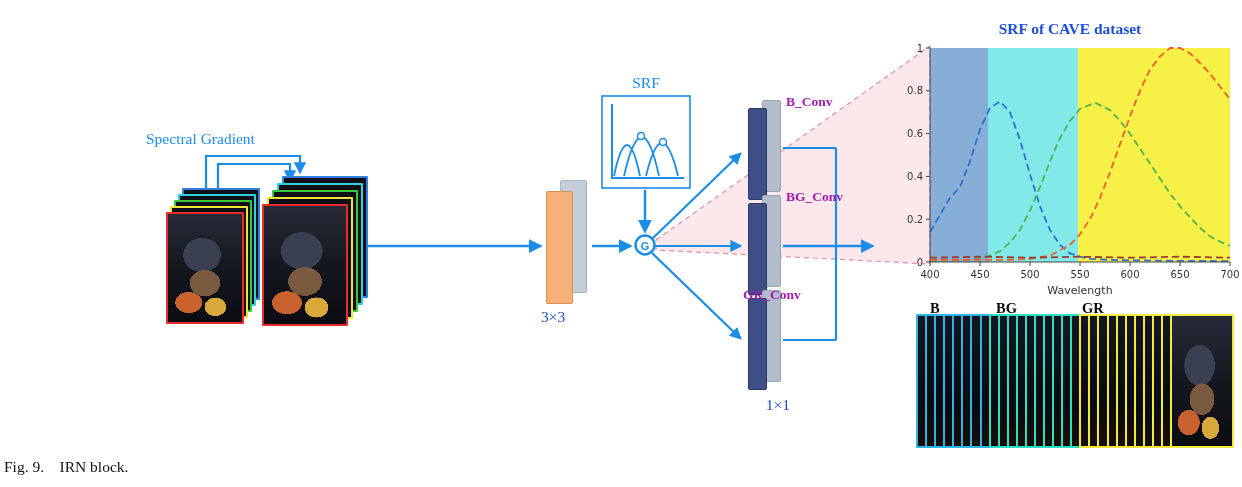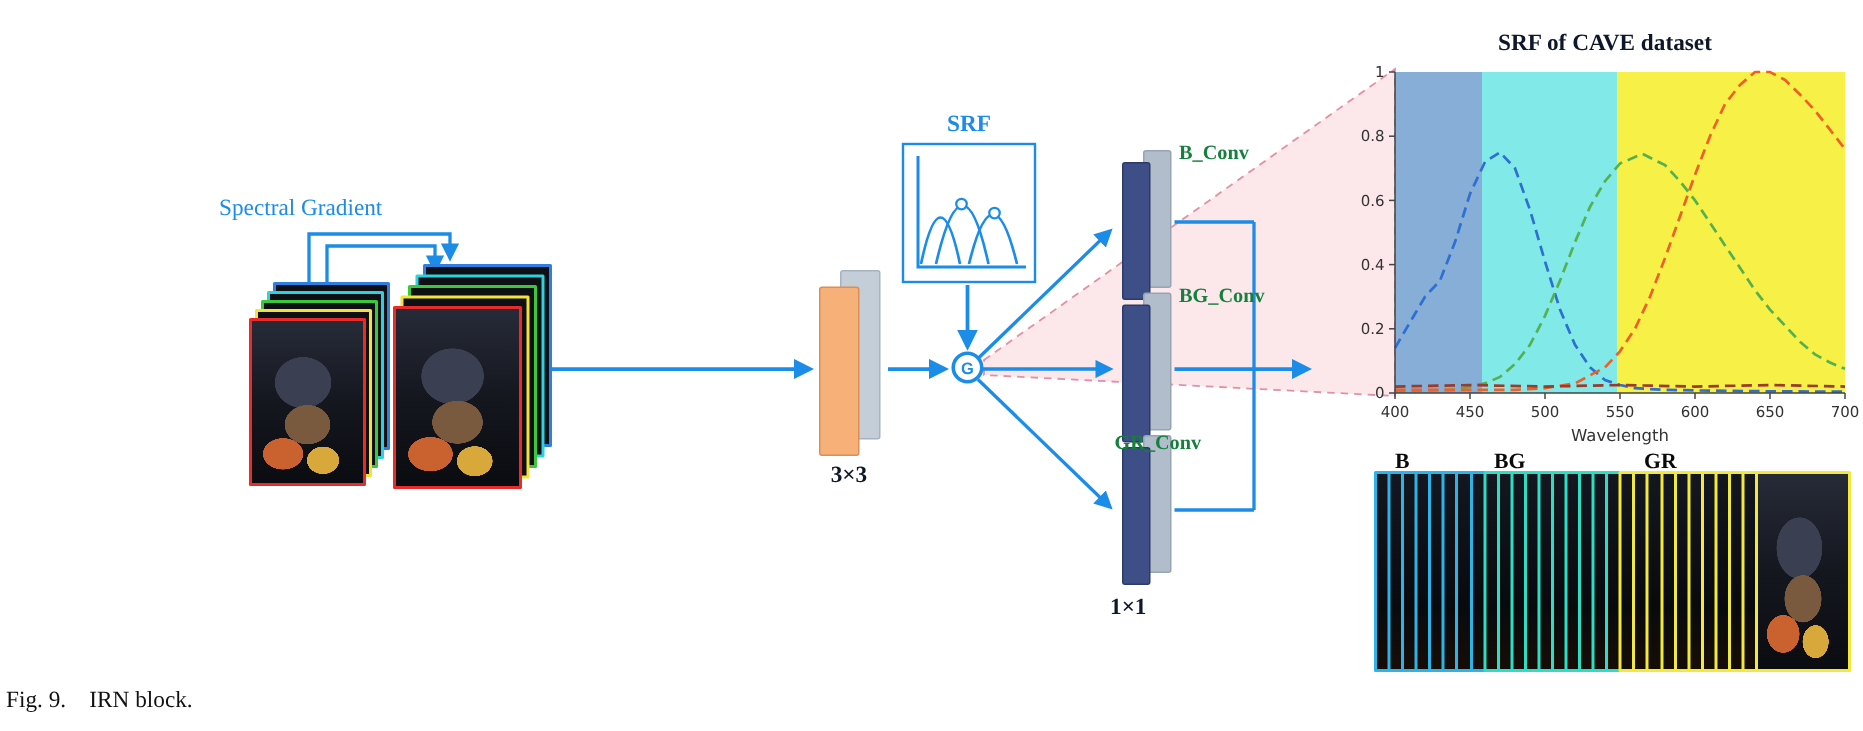--- a/index.html
+++ b/index.html
@@ -17,24 +17,24 @@
   .stack2{left:262px;top:176px;width:110px;height:152px}
   .stack2 .layer{width:86px;height:122px}
   .hsimg{background:
     radial-gradient(ellipse 30% 16% at 28% 82%, #c9622e 0 60%, transparent 61%),
     radial-gradient(ellipse 24% 14% at 64% 86%, #d9a83a 0 60%, transparent 61%),
     radial-gradient(ellipse 34% 20% at 50% 64%, #7a5a3e 0 60%, transparent 61%),
     radial-gradient(ellipse 42% 26% at 46% 38%, #3a3f52 0 60%, transparent 61%),
     linear-gradient(180deg,#262b38 0%,#15171f 50%,#0b0c11 100%) !important}
 
   
-  .lbl{position:absolute;color:#0f172a;font-size:15.5px;white-space:nowrap}
-  .bold{font-weight:bold}
+  .lbl{position:absolute;color:#1d4ed8;font-size:15.5px;white-space:nowrap}
+  .bold{font-weight:normal}
   .blue{color:#1b8ce8}
-  .convlbl{position:absolute;color:#15803d;font-weight:bold;font-size:13.5px;white-space:nowrap}
+  .convlbl{position:absolute;color:#a21caf;font-weight:bold;font-size:13.5px;white-space:nowrap}
 
   
   .block-back{left:560px;top:180px;width:27px;height:113px;background:#c3ced9;border:1px solid #a5b2c0;border-radius:2px}
   .block-front{left:546px;top:191px;width:27px;height:113px;background:#f6b078;border:1px solid #d98f55;border-radius:2px}
 
   
   .slab-l{position:absolute;width:19px;height:92px;background:#b2bdcb;border:1px solid #97a4b4;border-radius:2px}
   .slab-d{position:absolute;width:19px;height:92px;background:#3e4f88;border:1px solid #2b3a66;border-radius:2px}
 
   
@@ -111,35 +111,35 @@
       <div class="layer" style="border-color: rgb(59, 201, 59); left: 10px; top: 14px; z-index: 2;"></div>
       <div class="layer" style="border-color: rgb(242, 227, 58); left: 5px; top: 21px; z-index: 3;"></div>
       <div class="layer hsimg" style="border-color: rgb(234, 43, 43); left: 0px; top: 28px; z-index: 4;"></div>
     </div>
 
   <div class="lbl blue" style="left:146px;top:130px">Spectral Gradient</div>
   <div class="lbl blue bold" style="left:600px;top:74px;width:92px;text-align:center">SRF</div>
 
   <div class="abs block-back"></div>
   <div class="abs block-front"></div>
-  <div class="lbl bold" style="left:541px;top:308px;width:50px;text-align:center">3×3</div>
+  <div class="lbl bold" style="left:541px;top:308px;width:50px;">3×3</div>
 
   <div class="slab-l" style="left:762px;top:100px"></div>
   <div class="slab-d" style="left:748px;top:108px"></div>
   <div class="convlbl" style="left:786px;top:94px">B_Conv</div>
 
   <div class="slab-l" style="left:762px;top:195px"></div>
   <div class="slab-d" style="left:748px;top:203px"></div>
   <div class="convlbl" style="left:786px;top:189px">BG_Conv</div>
 
   <div class="slab-l" style="left:762px;top:290px"></div>
   <div class="slab-d" style="left:748px;top:298px"></div>
   <div class="convlbl" style="left:743px;top:287px">GR_Conv</div>
 
-  <div class="lbl bold" style="left:740px;top:396px;width:50px;text-align:left">1×1</div>
+  <div class="lbl bold" style="left:740px;top:396px;width:50px;text-align:right">1×1</div>
 
   <div class="lbl chart-title">SRF of CAVE dataset</div>
   <svg id="srf-plot" width="344" height="270">
       <rect x="32" y="8" width="58" height="214" fill="#86aed6"></rect>
       <rect x="90" y="8" width="90" height="214" fill="#82e9e9"></rect>
       <rect x="180" y="8" width="152" height="214" fill="#f7f046"></rect>
       <polyline points="32.0,192.0 42.0,174.9 52.0,157.8 62.0,147.1 72.0,121.4 82.0,89.3 92.0,67.9 102.0,61.5 112.0,72.2 122.0,100.0 132.0,134.3 142.0,166.4 152.0,189.9 162.0,204.9 172.0,213.4 182.0,216.7 192.0,218.8 212.0,219.9 232.0,220.3 282.0,220.9 332.0,221.1" fill="none" stroke="#2d6fd2" stroke-width="1.8" stroke-dasharray="7 4"></polyline>
       <polyline points="32.0,220.9 72.0,219.9 92.0,215.6 102.0,211.3 112.0,202.7 122.0,189.9 132.0,170.6 142.0,147.1 152.0,121.4 162.0,97.9 172.0,80.8 182.0,69.0 197.0,62.6 212.0,70.1 222.0,80.8 232.0,93.6 242.0,108.6 252.0,123.6 262.0,138.5 272.0,153.5 282.0,166.4 292.0,177.1 302.0,187.8 312.0,196.3 322.0,201.7 332.0,205.9" fill="none" stroke="#55b04f" stroke-width="1.8" stroke-dasharray="7 4"></polyline>
       <polyline points="32.0,219.9 112.0,219.9 132.0,218.8 152.0,215.6 172.0,204.9 182.0,194.2 192.0,179.2 202.0,157.8 212.0,132.1 222.0,104.3 232.0,76.5 242.0,50.8 252.0,29.4 262.0,16.6 272.0,8.0 282.0,8.0 292.0,13.3 302.0,23.0 312.0,33.7 322.0,46.5 332.0,59.4" fill="none" stroke="#ef5f28" stroke-width="1.8" stroke-dasharray="7 4"></polyline>
       <polyline points="32.0,217.7 82.0,216.7 132.0,217.7 182.0,216.7 232.0,217.7 282.0,216.7 332.0,217.7" fill="none" stroke="#9a3b2e" stroke-width="1.8" stroke-dasharray="7 4"></polyline>
@@ -169,21 +169,21 @@
       <line x1="28" x2="32" y1="50.79999999999998" y2="50.79999999999998" stroke="#444"></line>
       <text x="25" y="54.29999999999998" text-anchor="end" class="tick">0.8</text>
       <line x1="28" x2="32" y1="8" y2="8" stroke="#444"></line>
       <text x="25" y="11.5" text-anchor="end" class="tick">1</text>
       <text x="182" y="254" text-anchor="middle" class="axis-label">Wavelength</text>
     </svg>
 
   <div class="cube" id="cube">
     <div class="cube-lbl" style="left:14px">B</div>
     <div class="cube-lbl" style="left:80px">BG</div>
-    <div class="cube-lbl" style="left:180px">GR</div>
+    <div class="cube-lbl" style="left:166px">GR</div>
   <div class="slice" style="left: 0px; border-color: rgb(42, 180, 232); z-index: 0;"></div>
       <div class="slice" style="left: 9.1px; border-color: rgb(42, 180, 232); z-index: 1;"></div>
       <div class="slice" style="left: 18.1px; border-color: rgb(42, 180, 232); z-index: 2;"></div>
       <div class="slice" style="left: 27.2px; border-color: rgb(42, 180, 232); z-index: 3;"></div>
       <div class="slice" style="left: 36.3px; border-color: rgb(42, 180, 232); z-index: 4;"></div>
       <div class="slice" style="left: 45.4px; border-color: rgb(42, 180, 232); z-index: 5;"></div>
       <div class="slice" style="left: 54.4px; border-color: rgb(42, 180, 232); z-index: 6;"></div>
       <div class="slice" style="left: 63.5px; border-color: rgb(42, 180, 232); z-index: 7;"></div>
       <div class="slice" style="left: 72.6px; border-color: rgb(42, 224, 196); z-index: 8;"></div>
       <div class="slice" style="left: 81.6px; border-color: rgb(42, 224, 196); z-index: 9;"></div>

